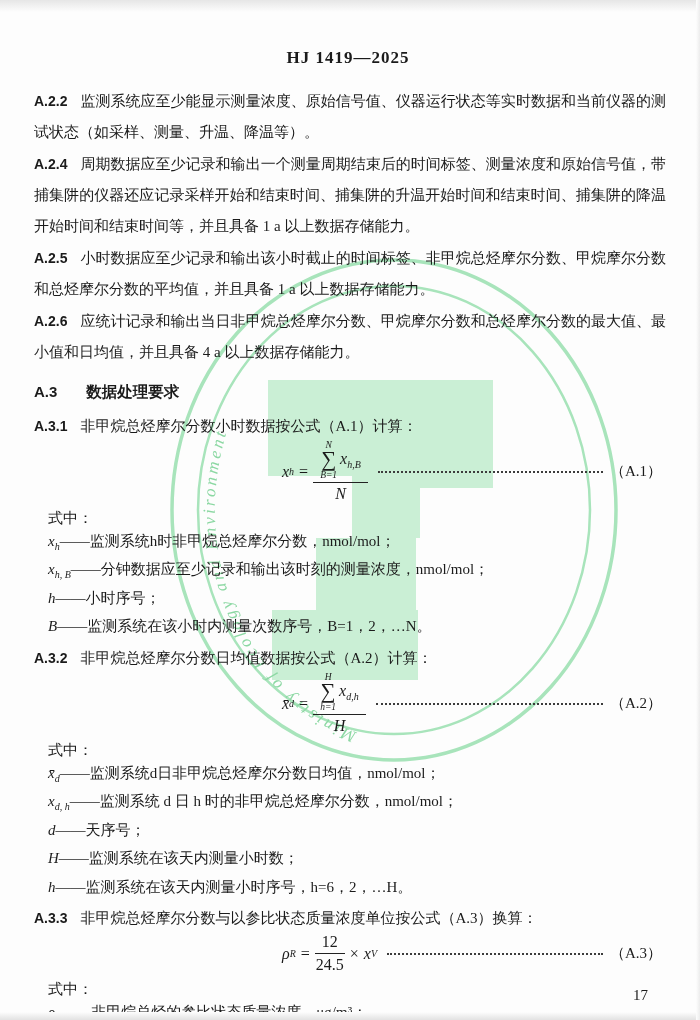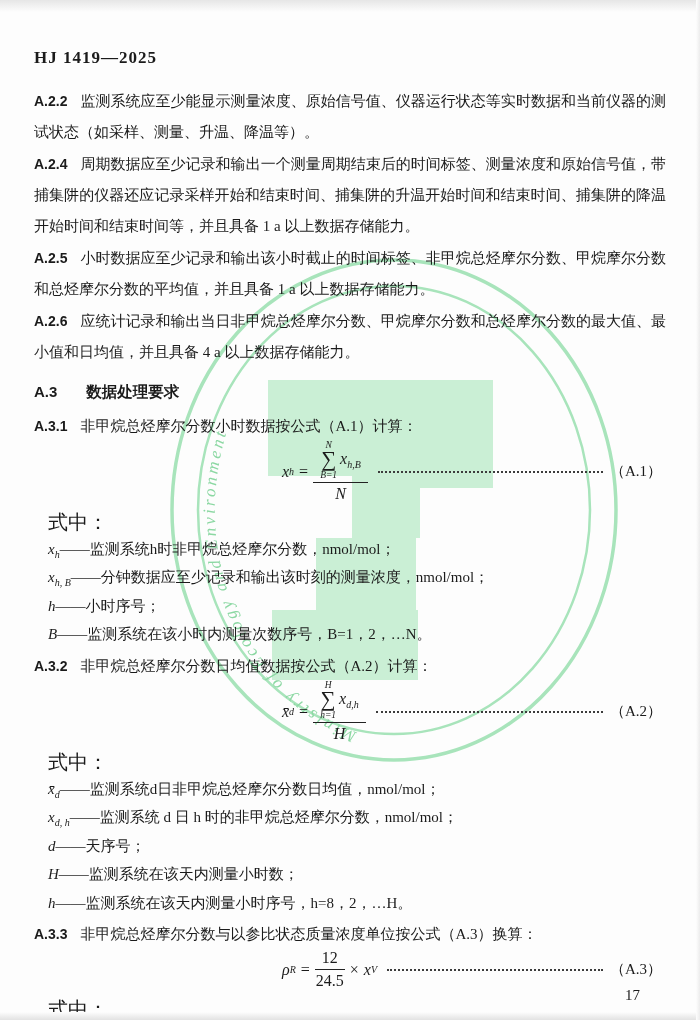--- a/index.html
+++ b/index.html
@@ -8,21 +8,21 @@
   .edge-top{position:absolute;top:0;left:0;right:0;height:12px;
             background:linear-gradient(#e6e6e6,#fdfdfd);z-index:3;}
   .edge-bottom{position:absolute;bottom:0;left:0;right:0;height:8px;
             background:linear-gradient(#fdfdfd,#e2e2e2);z-index:3;}
   .edge-right{position:absolute;top:0;bottom:0;right:0;width:4px;
             background:linear-gradient(to left,#ececec,#fdfdfd);z-index:3;}
 
   .watermark{position:absolute;inset:0;z-index:1;pointer-events:none;}
 
   .content{position:relative;z-index:2;padding:0 34px;}
-  .header{text-align:left;padding-top:48px;padding-right:4px;font-weight:bold;
+  .header{text-align:center;padding-top:48px;padding-right:4px;font-weight:bold;
           font-size:17px;letter-spacing:1px;height:22px;}
 
   .clause{font-size:15px;line-height:31px;text-align:justify;margin:0 0 1px 0;}
   .clause:first-of-type{margin-top:16px;}
   .cnum{font-family:"Liberation Sans","DejaVu Sans",sans-serif;font-weight:bold;
         font-size:14px;margin-right:13px;}
   .section-heading{margin:14px 0 12px 0;font-family:"Liberation Sans","DejaVu Sans",sans-serif;
         font-weight:bold;font-size:15.5px;}
   .section-heading .cnum{font-size:15px;margin-right:29px;}
   .intro{font-size:15px;line-height:22px;margin:3px 0 2px 0;}
@@ -35,25 +35,25 @@
               display:inline-flex;align-items:center;}
   .frac .fden{padding-top:1px;}
   .sum{display:inline-flex;flex-direction:column;align-items:center;line-height:1;
        margin-right:3px;font-style:normal;}
   .sum .lim{font-size:9.5px;font-style:italic;line-height:1.1;}
   .sum .sig{font-size:21px;line-height:.95;font-style:normal;}
   sub.vs{font-size:10px;font-style:italic;}
   .leader{flex:1;height:0;border-bottom:2px dotted #3c3c3c;margin:0 7px 0 10px;}
   .formula-label{font-size:15px;white-space:nowrap;padding-right:4px;}
 
-  .where{font-size:20px;margin:5px 0 2px 14px;}
+  .where{font-size:15px;margin:5px 0 2px 14px;}
   .def{font-size:15px;line-height:22.5px;margin-left:14px;}
   .def .var{font-style:italic;}
 
-  .page-number{position:absolute;right:60px;bottom:16px;font-size:15px;z-index:2;}
+  .page-number{position:absolute;right:52px;bottom:16px;font-size:15px;z-index:2;}
 </style>
 </head>
 <body>
 
 <div class="page">
   <div class="edge-top"></div>
   <div class="edge-bottom"></div>
   <div class="edge-right"></div>
 
   <svg class="watermark" width="700" height="1020" viewBox="0 0 700 1020" aria-hidden="true">
@@ -131,21 +131,21 @@
         </span>
       </span>
       <span class="leader"></span>
       <span class="formula-label">（A.2）</span>
     </div>
     <div class="where">式中：</div>
     <div class="def"><span class="var">x̄</span><sub class="vs">d</sub><span>——监测系统d日非甲烷总烃摩尔分数日均值，nmol/mol；</span></div>
     <div class="def"><span class="var">x</span><sub class="vs">d, h</sub><span>——监测系统 d 日 h 时的非甲烷总烃摩尔分数，nmol/mol；</span></div>
     <div class="def"><span class="var">d</span><sub class="vs"></sub><span>——天序号；</span></div>
     <div class="def"><span class="var">H</span><sub class="vs"></sub><span>——监测系统在该天内测量小时数；</span></div>
-    <div class="def"><span class="var">h</span><sub class="vs"></sub><span>——监测系统在该天内测量小时序号，h=8，2，…H。</span></div>
+    <div class="def"><span class="var">h</span><sub class="vs"></sub><span>——监测系统在该天内测量小时序号，h=6，2，…H。</span></div>
 
     <p class="intro"><span class="cnum">A.3.3</span><span>非甲烷总烃摩尔分数与以参比状态质量浓度单位按公式（A.3）换算：</span></p>
     <div class="formula-row">
       <span class="math">
         <span class="var">ρ</span>
           <sub class="vs">R</sub>
           <span class="eq">=</span>
         <span class="frac">
           <span class="fnum" style="font-style:normal">12</span>
           <span class="fden" style="font-style:normal">24.5</span>

